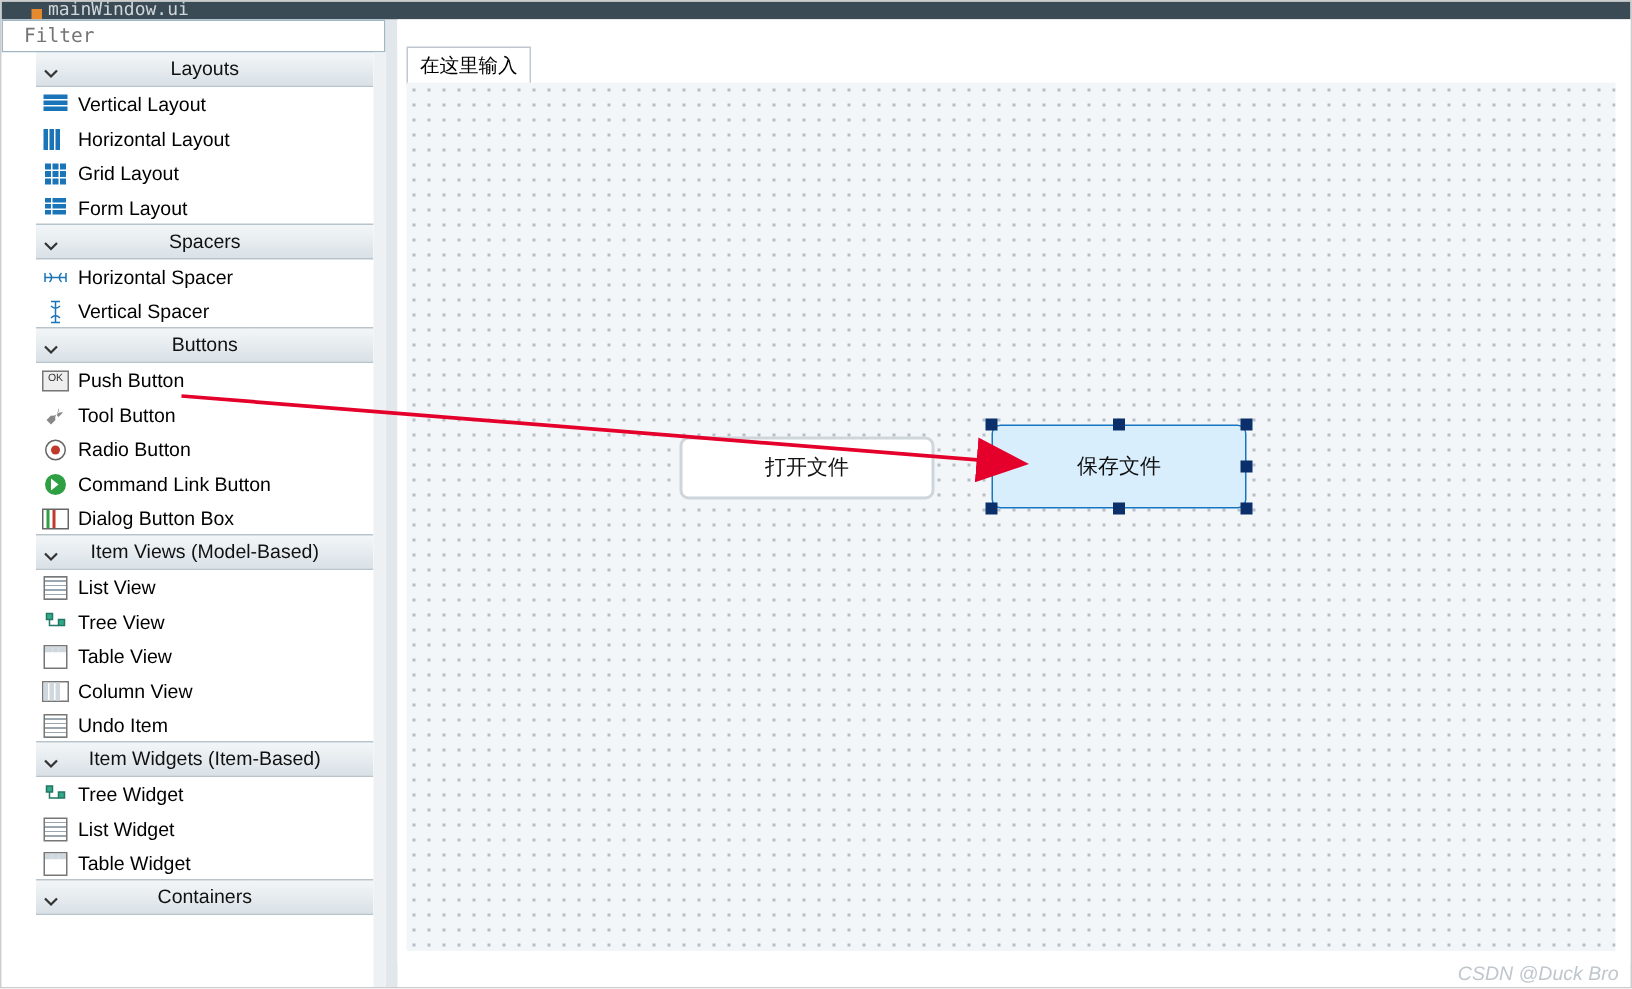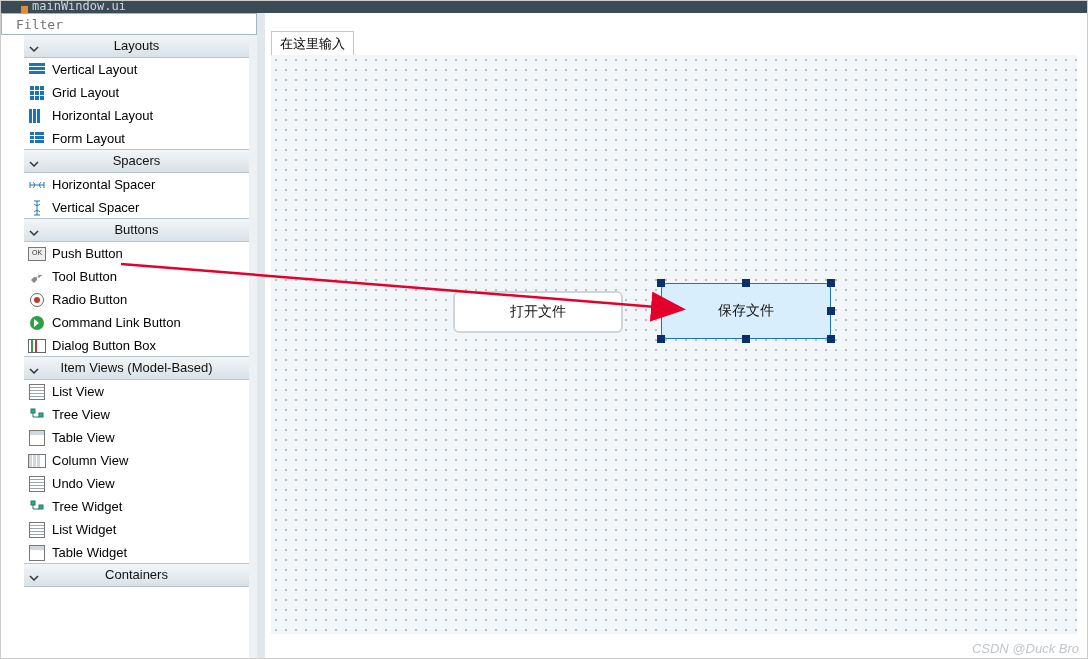--- a/index.html
+++ b/index.html
@@ -92,43 +92,43 @@
             <span class="ico-vlayout">
               <i></i>
               <i></i>
               <i></i>
             </span>
           </span>
       <span class="txt">Vertical Layout</span>
     </div>
     <div class="item">
       <span class="ico">
+            <span class="ico-hlayout">
+              <i></i>
+              <i></i>
+              <i></i>
+            </span>
+          </span>
+      <span class="txt">Horizontal Layout</span>
+    </div>
+    <div class="item">
+      <span class="ico">
             <span class="ico-grid">
               <i></i>
               <i></i>
               <i></i>
               <i></i>
               <i></i>
               <i></i>
               <i></i>
               <i></i>
               <i></i>
             </span>
           </span>
       <span class="txt">Grid Layout</span>
-    </div>
-    <div class="item">
-      <span class="ico">
-            <span class="ico-hlayout">
-              <i></i>
-              <i></i>
-              <i></i>
-            </span>
-          </span>
-      <span class="txt">Horizontal Layout</span>
     </div>
     <div class="item">
       <span class="ico">
             <span class="ico-form">
               <i></i>
               <i></i>
               <i></i>
               <i></i>
               <i></i>
               <i></i>
@@ -246,23 +246,29 @@
               <i style="background:#cfd8de"></i>
               <i style="background:#cfd8de"></i>
             </span>
           </span>
           <span class="txt">Column View</span>
         </div>
     <div class="item">
           <span class="ico">
             <span class="ico-list"></span>
           </span>
-          <span class="txt">Undo View</span>
-        </div>
-
+          <span class="txt">Undo Item</span>
+        </div>
+
+    <div class="cat">
+      <span class="chev"><svg viewBox="0 0 12 12">
+              <path d="M2 4l4 4 4-4" fill="none" stroke="#333" stroke-width="1.5"></path>
+            </svg></span>
+      <span class="lbl">Item Widgets (Item-Based)</span>
+    </div>
     <div class="item">
           <span class="ico">
             <svg class="ico-tree" viewBox="0 0 14 14">
               <rect x="1" y="1" width="4" height="4" fill="#3a8" stroke="#276"></rect>
               <rect x="9" y="5" width="4" height="4" fill="#3a8" stroke="#276"></rect>
               <path d="M3 5v4h6" stroke="#276" fill="none"></path>
             </svg>
           </span>
           <span class="txt">Tree Widget</span>
         </div>

